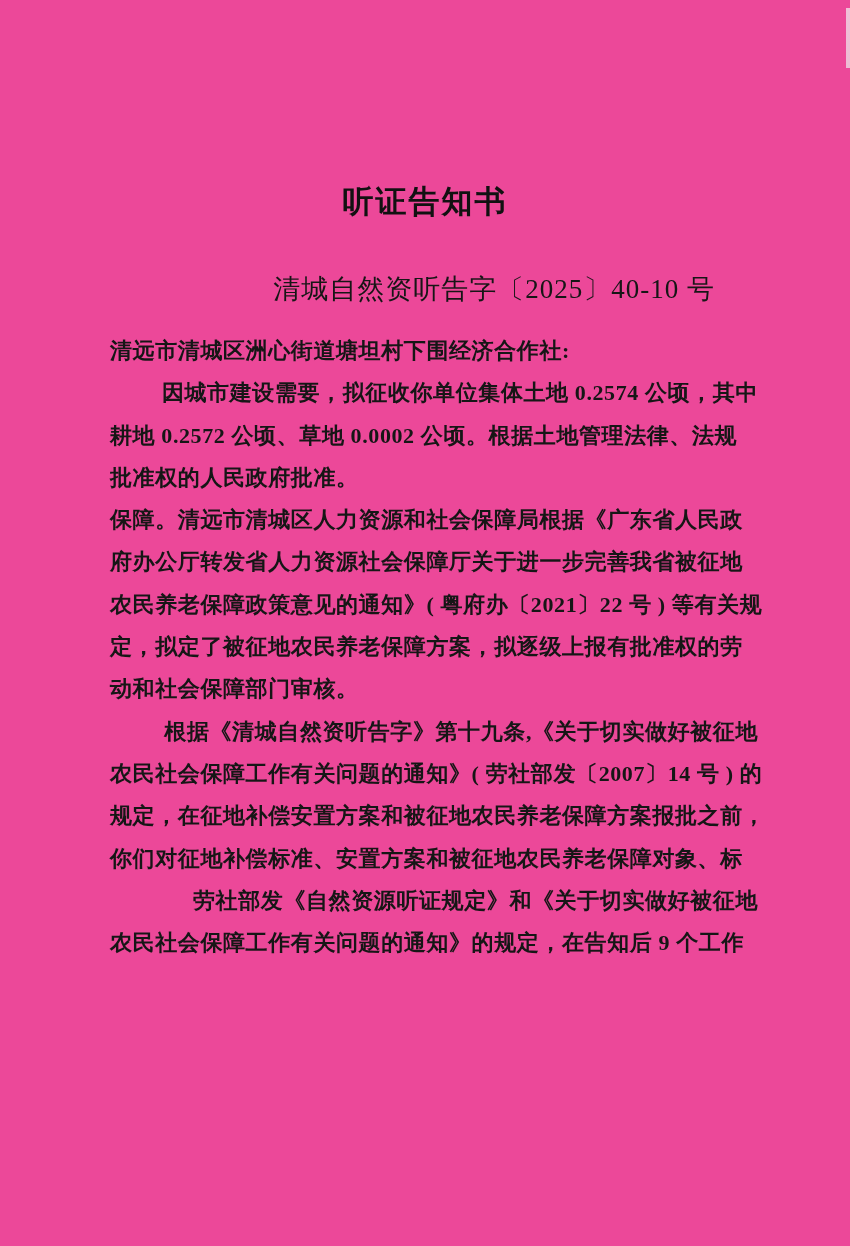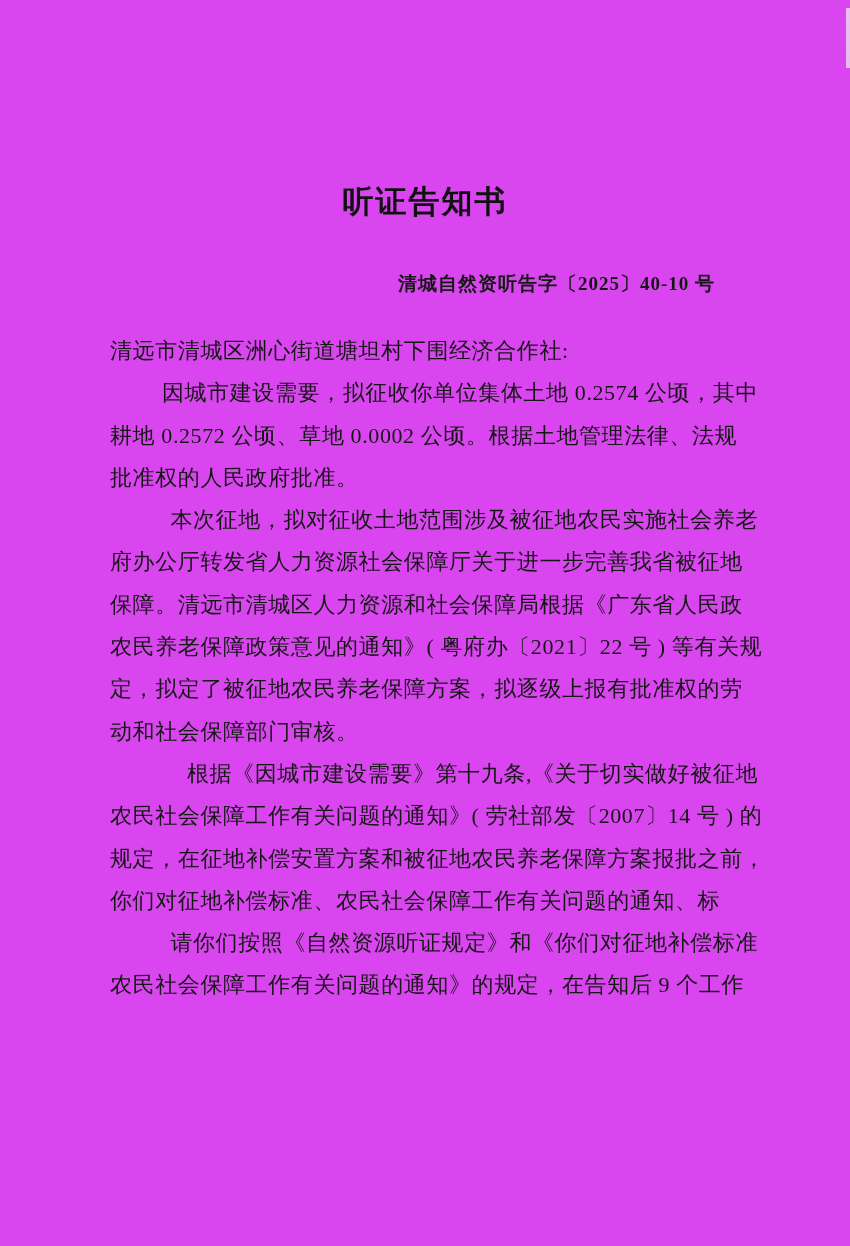--- a/index.html
+++ b/index.html
@@ -5,55 +5,55 @@
   * { margin: 0; padding: 0; box-sizing: border-box; }
   html, body {
     background: #e8e8e8;
     font-family: "Liberation Serif", "DejaVu Serif", serif;
   }
   .page {
     position: relative;
     width: 850px;
     height: 1246px;
     margin: 0 auto;
-    background: #d946ef;
+    background: #ec4899;
     color: #1b1b1b;
     overflow: hidden;
   }
   .doc-title {
     position: absolute;
     top: 181px;
     left: 0;
     right: 0;
     text-align: center;
     font-family: "Liberation Sans", "DejaVu Sans", sans-serif;
     font-weight: bold;
     font-size: 31px;
     letter-spacing: 2px;
     color: #111;
   }
   .doc-number {
     position: absolute;
     top: 271px;
     right: 135px;
-    font-size: 19px;
+    font-size: 27px;
     letter-spacing: 1px;
     white-space: nowrap;
     color: #161616;
-    font-weight: bold;
   }
   .doc-body {
     position: absolute;
     top: 330px;
     left: 110px;
     width: 648px;
     font-size: 22px;
     letter-spacing: 0.6px;
     line-height: 42.3px;
     color: #161616;
+    font-weight: bold;
   }
   .doc-line {
     white-space: nowrap;
   }
   .doc-line.indent {
     text-indent: 46px;
     text-align: right;
   }
   
   .scan-artifact {
@@ -75,27 +75,26 @@
 
   <div class="doc-title">听证告知书</div>
 
   <div class="doc-number">清城自然资听告字〔2025〕40-10 号</div>
 
   <div class="doc-body">
     <div class="doc-line">清远市清城区洲心街道塘坦村下围经济合作社:</div>
     <div class="doc-line indent">因城市建设需要，拟征收你单位集体土地 0.2574 公顷，其中</div>
     <div class="doc-line">耕地 0.2572 公顷、草地 0.0002 公顷。根据土地管理法律、法规</div>
     <div class="doc-line">批准权的人民政府批准。</div>
-    <div class="doc-line indent">本次征地，拟对征收土地范围涉及被征地农民实施社会养老</div>
+    <div class="doc-line">保障。清远市清城区人力资源和社会保障局根据《广东省人民政</div>
     <div class="doc-line">府办公厅转发省人力资源社会保障厅关于进一步完善我省被征地</div>
-    <div class="doc-line">保障。清远市清城区人力资源和社会保障局根据《广东省人民政</div>
     <div class="doc-line">农民养老保障政策意见的通知》( 粤府办〔2021〕22 号 ) 等有关规</div>
     <div class="doc-line">定，拟定了被征地农民养老保障方案，拟逐级上报有批准权的劳</div>
     <div class="doc-line">动和社会保障部门审核。</div>
-    <div class="doc-line indent">根据《因城市建设需要》第十九条,《关于切实做好被征地</div>
+    <div class="doc-line indent">根据《清城自然资听告字》第十九条,《关于切实做好被征地</div>
     <div class="doc-line">农民社会保障工作有关问题的通知》( 劳社部发〔2007〕14 号 ) 的</div>
     <div class="doc-line">规定，在征地补偿安置方案和被征地农民养老保障方案报批之前，</div>
-    <div class="doc-line">你们对征地补偿标准、农民社会保障工作有关问题的通知、标</div>
-    <div class="doc-line indent">请你们按照《自然资源听证规定》和《你们对征地补偿标准</div>
+    <div class="doc-line">你们对征地补偿标准、安置方案和被征地农民养老保障对象、标</div>
+    <div class="doc-line indent">劳社部发《自然资源听证规定》和《关于切实做好被征地</div>
     <div class="doc-line">农民社会保障工作有关问题的通知》的规定，在告知后 9 个工作</div>
   </div>
 
 </div>
 
 </body></html>

